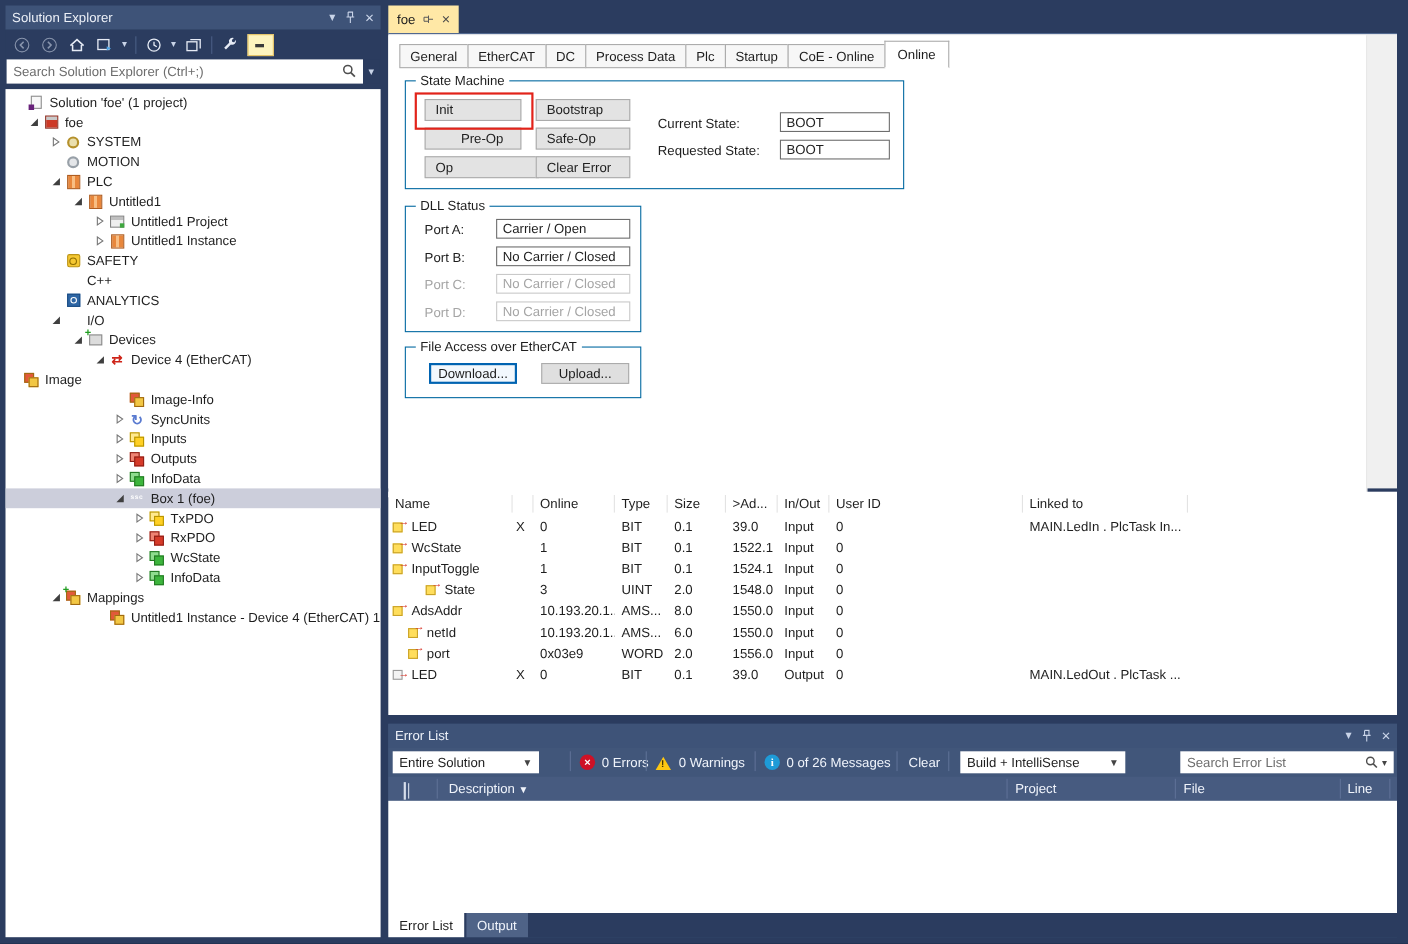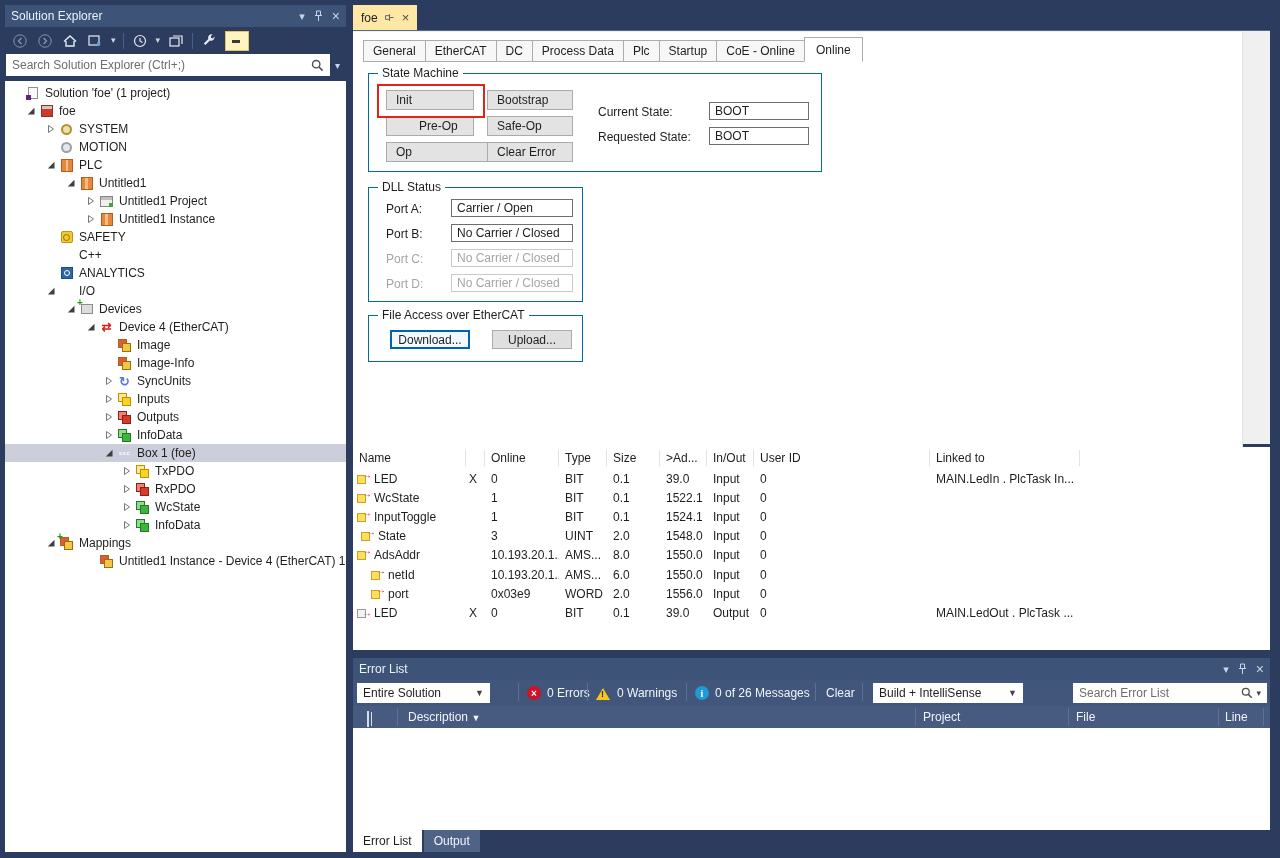--- a/index.html
+++ b/index.html
@@ -14,21 +14,21 @@
   .ptools{display:flex;align-items:center;gap:8px;color:#C9D4E8;}
   .pbtn{cursor:default;font-size:11px;line-height:1;display:flex;align-items:center;}
 
   
   .se{position:absolute;left:5px;top:5px;width:341px;height:847px;}
   .se-toolbar{height:27px;background:#2B3C5F;display:flex;align-items:center;gap:7px;padding:0 6px;}
   .tbi{display:flex;align-items:center;justify-content:center;width:18px;height:18px;}
   .tbi.toggled{background:#FDF4BF;border:1px solid #E5C365;width:22px;}
   .tbsep{width:1px;height:16px;background:#4A5E85;}
   .se-search{height:22px;display:flex;align-items:stretch;padding:0 1px;}
-  .searchbox{flex:1;background:#fff;display:flex;align-items:center;padding:4px 6px;color:#6D6D6D;gap:6px;}
+  .searchbox{flex:1;background:#fff;display:flex;padding:4px 6px;color:#6D6D6D;gap:6px;}
   .searchbox .ph{flex:1;white-space:nowrap;overflow:hidden;}
   .caretzone{width:15px;display:flex;align-items:center;justify-content:center;color:#C9D4E8;background:#2B3C5F;font-size:10px;}
   .se-tree{position:absolute;left:0;right:0;top:76px;bottom:0;background:#fff;overflow:hidden;padding-top:3px;}
 
   .trow{height:18px;display:flex;align-items:center;white-space:nowrap;}
   .trow.sel{background:#CCCEDB;}
   .arr{width:16px;height:16px;display:flex;align-items:center;justify-content:center;flex:none;}
   .tlabel{padding-left:1px;}
 
   
@@ -311,21 +311,21 @@
         </div>
         <div class="trow" style="padding-left: 78px;">
           <span class="arr">
             <svg width="10" height="10" viewBox="0 0 10 10">
               <path d="M8.5 1.8v6.7H1.8z" fill="#3F3F3F"></path>
             </svg>
           </span>
           <span class="ti ti-ethercat">⇄</span>
           <span class="tlabel">Device 4 (EtherCAT)</span>
         </div>
-        <div class="trow" style="padding-left: 96px;">
+        <div class="trow" style="">
           <span class="arr"></span>
           <span class="ti ti-image dual"></span>
           <span class="tlabel">Image</span>
         </div>
         <div class="trow" style="padding-left: 96px;">
           <span class="arr"></span>
           <span class="ti ti-imageinfo dual"></span>
           <span class="tlabel">Image-Info</span>
         </div>
         <div class="trow" style="padding-left: 96px;">
@@ -539,21 +539,21 @@
           <div class="vc">1</div>
           <div class="vc">BIT</div>
           <div class="vc">0.1</div>
           <div class="vc">1524.1</div>
           <div class="vc">Input</div>
           <div class="vc">0</div>
           <div class="vc"></div>
           <div class="vc"></div>
         </div>
         <div class="vrow">
-          <div class="vc namecell" style="padding-left: 8px;">
+          <div class="vc namecell" style="padding-left: 0; justify-content: center;">
             <span class="vi var-in"></span>
             <span>State</span>
           </div>
           <div class="vc cx"></div>
           <div class="vc">3</div>
           <div class="vc">UINT</div>
           <div class="vc">2.0</div>
           <div class="vc">1548.0</div>
           <div class="vc">Input</div>
           <div class="vc">0</div>

